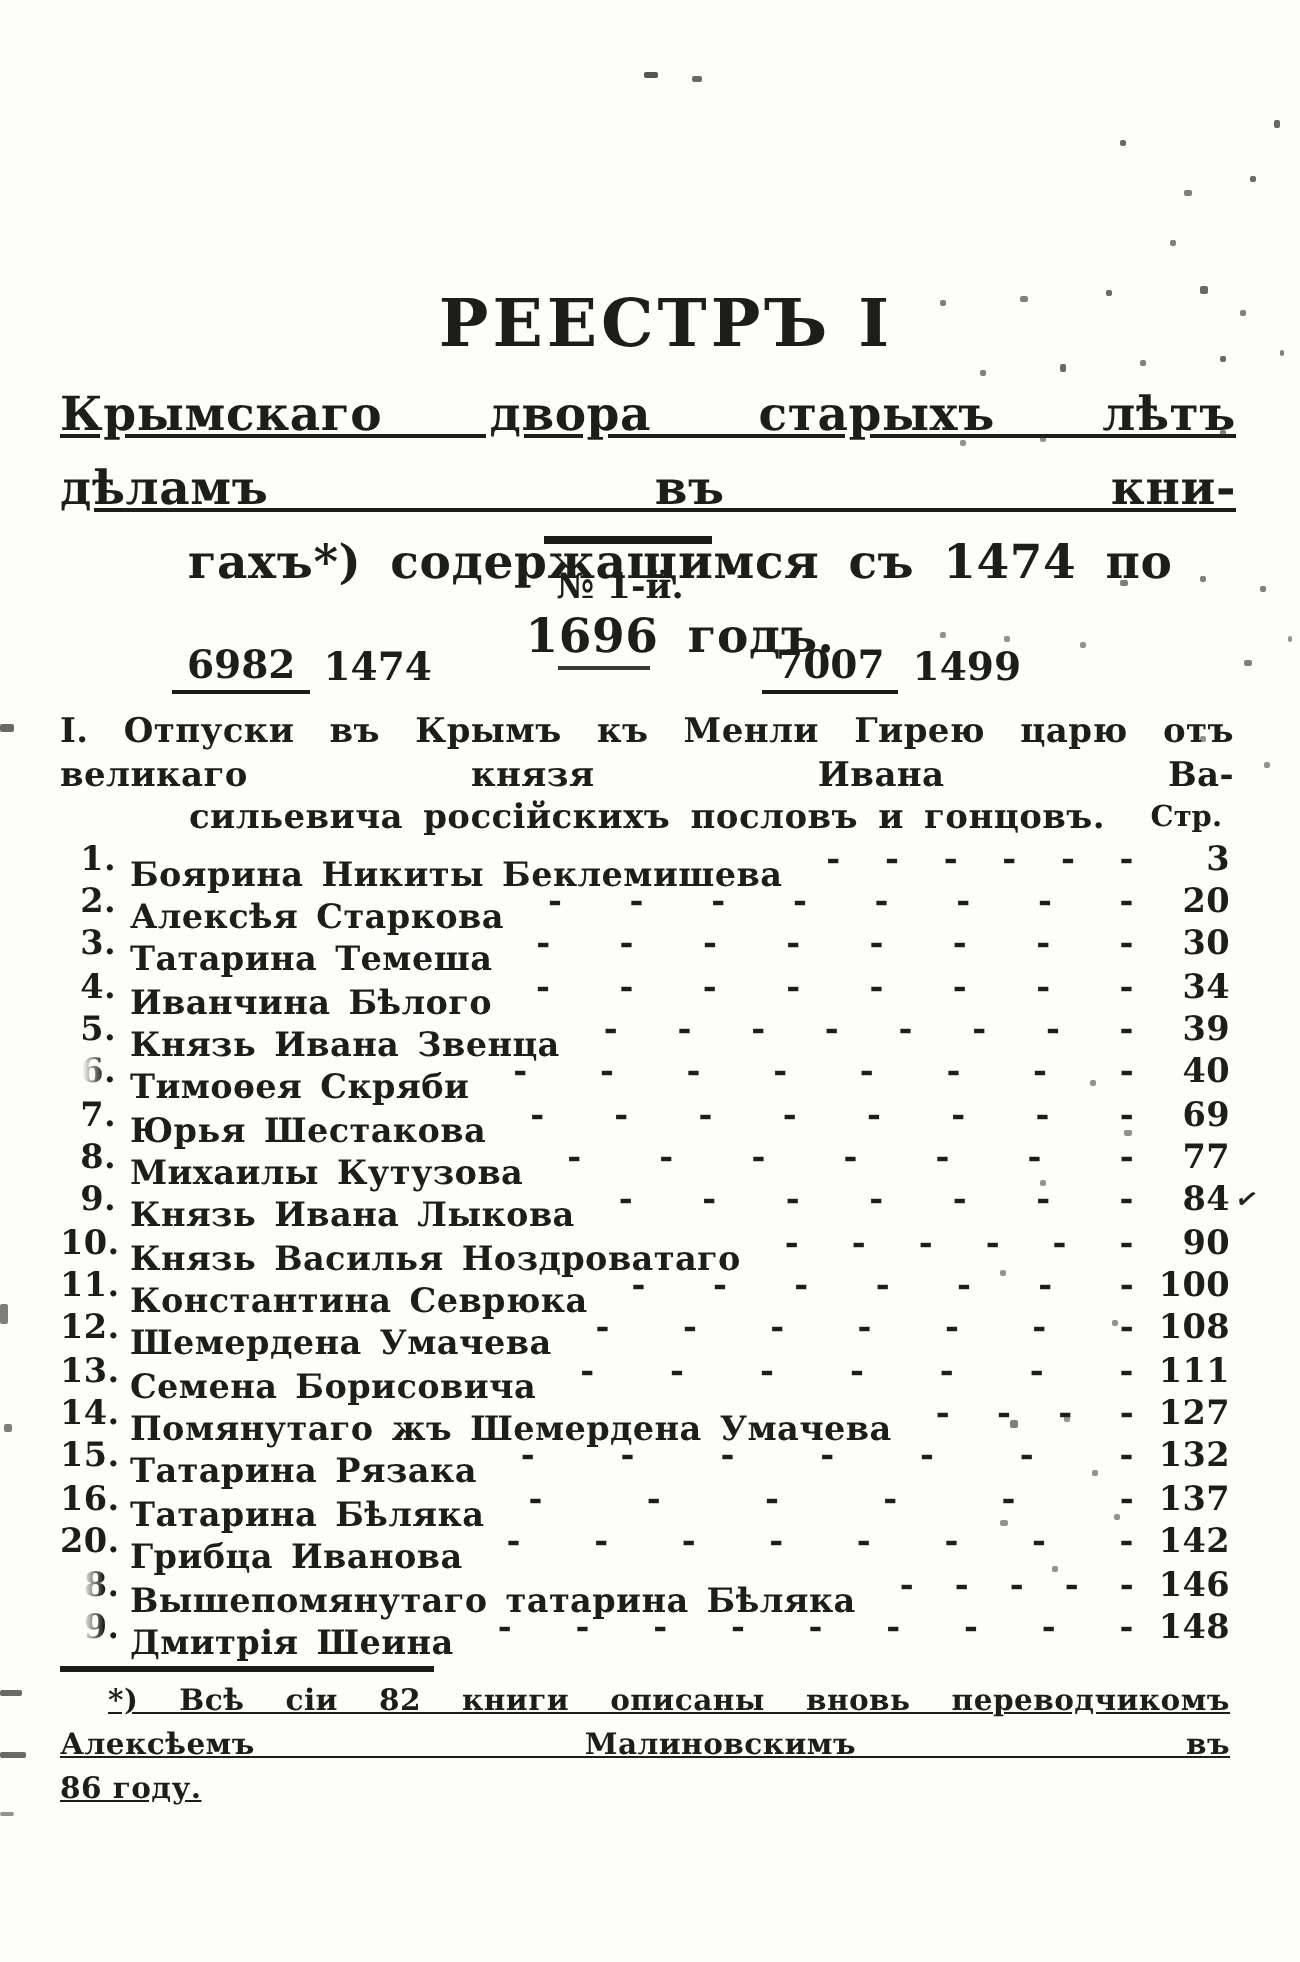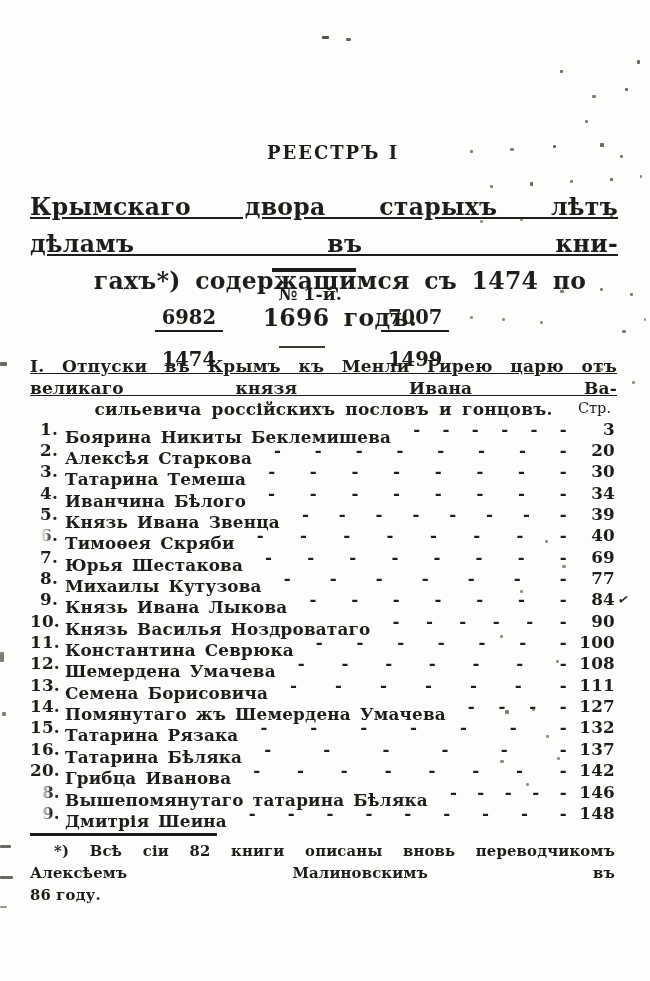--- a/index.html
+++ b/index.html
@@ -11,21 +11,21 @@
     font-family:"DejaVu Serif","Liberation Serif",serif;
     color:#1e1d1b;
     -webkit-font-smoothing:antialiased;
   }
   .page{position:absolute;inset:0;}
 
   
   .title{
     position:absolute;top:142px;left:16px;right:0;
     text-align:center;
-    font-size:18px;font-weight:bold;
+    font-size:33px;font-weight:bold;
     letter-spacing:2px;
   }
   .subtitle{
     position:absolute;top:189px;left:30px;right:32px;
     font-size:23.5px;font-weight:bold;
     line-height:37px;
     word-spacing:6px;letter-spacing:.3px;
   }
   .subtitle .l1{text-align:justify;text-align-last:justify;text-decoration:underline;}
   .subtitle .l2{text-align:center;margin-left:32px;}
@@ -41,38 +41,38 @@
     text-align:center;
     font-size:17.5px;font-weight:bold;
   }
 
   
   .dates{
     position:absolute;top:306px;left:0;right:46px;
     display:flex;justify-content:center;align-items:center;gap:56px;
     font-size:19.5px;font-weight:bold;
   }
-  .frac{display:inline-flex;flex-direction:column;align-items:center;line-height:24px;}
+  .frac{display:inline-flex;flex-direction:row;align-items:center;line-height:24px;}
   .frac .ftop{border-bottom:2.5px solid #1c1b19;padding:0 7px;}
   .frac .fbot{padding:16px 7px;}
   .fdash{width:46px;height:2.5px;background:#3a3935;}
 
   
   .section{
     position:absolute;top:356px;left:30px;right:33px;
     font-size:17px;font-weight:bold;line-height:21.5px;
     letter-spacing:.2px;
   }
-  .section .l1{text-align:justify;text-align-last:justify;word-spacing:3px;text-decoration:underline;}
+  .section .l1{text-align:justify;text-align-last:justify;word-spacing:3px;}
   .section .l2{text-align:center;word-spacing:4px;}
 
   
   .col-header{
     position:absolute;top:400px;left:0;right:39px;
-    text-align:right;font-size:14.5px;font-weight:normal;
+    text-align:right;font-size:14.5px;font-weight:bold;
   }
   .entries{
     position:absolute;top:418px;left:30px;right:35px;
   }
   .entry{
     height:21.35px;display:flex;align-items:center;
     font-size:16.8px;font-weight:bold;letter-spacing:.2px;
   }
   .enum{width:28px;text-align:right;flex:0 0 auto;}
   .enum.faded{
@@ -86,21 +86,21 @@
   }
   .eleader i{font-style:normal;}
   .epage{width:38px;text-align:right;flex:0 0 auto;}
 
   
   .foot-rule{
     position:absolute;top:833px;left:30px;width:187px;height:2.5px;background:#1c1b19;
   }
   .footnote{
     position:absolute;top:840px;left:30px;right:35px;
-    font-size:14.8px;font-weight:bold;line-height:22px;letter-spacing:.2px;
+    font-size:14.8px;font-weight:bold;line-height:22px;letter-spacing:.2px;text-decoration:underline;
   }
   .footnote .l1{text-indent:24px;text-align:justify;text-align-last:justify;word-spacing:4px;}
   .footnote .l2{text-align:left;}
 
   
   .noise i{
     position:absolute;background:#2a2925;border-radius:1px;display:block;
   }
   .checkmark{
     position:absolute;top:592px;left:618px;

